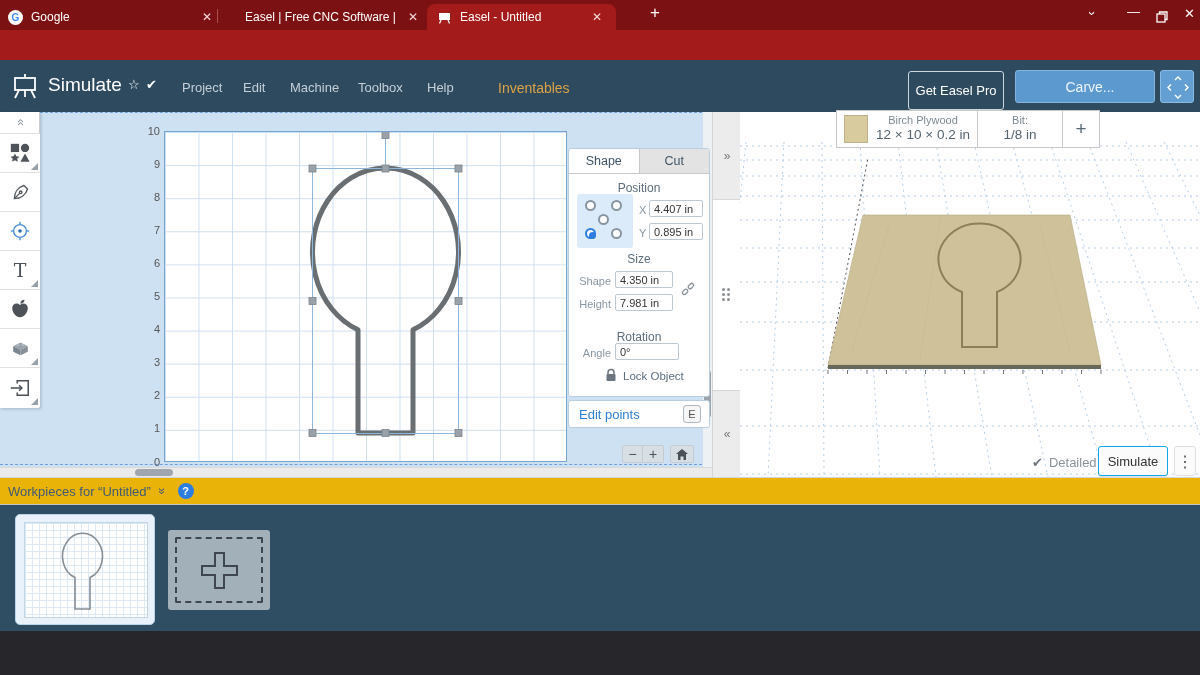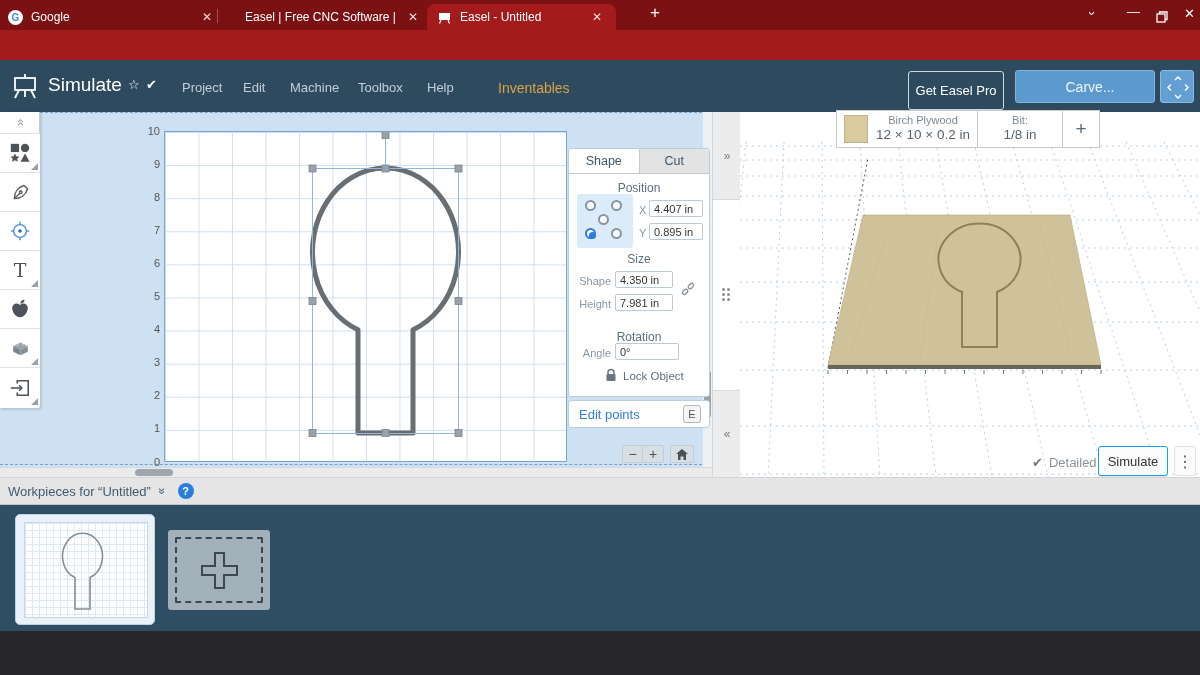--- a/index.html
+++ b/index.html
@@ -83,21 +83,21 @@
   .mat2line { display:flex; flex-direction:column; align-items:center; line-height:1.25; }
   .matsmall { font-size:11px; color:#7c8a94; }
   .matbig { font-size:13.5px; color:#55646f; }
   #swatch { width:24px; height:28px; background:#d8cb9e; border:1px solid #bfb28a; margin-right:8px; }
   #cut-settings-label { font-size:13px; color:#44586a; }
   #detailed-row { color:#8a9298; font-size:13px; display:flex; align-items:center; gap:6px; }
   #simulate-btn { background:#fbfbfb; border:1px solid #0ea5e9; border-radius:3px; box-shadow:0 1px 1px rgba(0,0,0,.12); color:#333; font-size:13px; display:flex; align-items:center; justify-content:center; }
   #sim-dots { background:#fbfbfb; border:1px solid #e0e0e0; border-radius:3px; color:#555; display:flex; align-items:center; justify-content:center; }
 
   
-  #wp-bar { left:0; top:477px; width:1200px; height:28px; background:#e5e5e5; border-top:1px solid #d5d5d5; border-bottom:1px solid #c4c4c4; display:flex; align-items:center; }
+  #wp-bar { left:0; top:477px; width:1200px; height:28px; background:#eab308; border-top:1px solid #d5d5d5; border-bottom:1px solid #c4c4c4; display:flex; align-items:center; }
   #wp-title { color:#3f5b72; font-size:13px; margin-left:8px; }
   #wp-panel { left:0; top:505px; width:1200px; height:126px; background:#2f4d63; }
   #wp-card1 { left:15px; top:9px; width:140px; height:111px; background:#e9f2fb; border-radius:5px; border:1px solid #bcd4e8; }
   #wp-grid { left:8px; top:7px; width:124px; height:96px; background:#fff; border:1px solid #c2d6e6;
     background-image:linear-gradient(to right,#dde9f5 1px,transparent 1px),linear-gradient(to bottom,#dde9f5 1px,transparent 1px); background-size:7px 7px; }
   #wp-card2 { left:168px; top:25px; width:102px; height:80px; background:#a2b0ba; border-radius:3px; }
   #wp-card2-dash { position:absolute; left:7px; top:7px; right:7px; bottom:7px; border:2px dashed #3e4750; border-radius:2px; display:flex; align-items:center; justify-content:center; }
   #help-circle { width:16px; height:16px; border-radius:50%; background:#2b7de0; color:#fff; font-size:11px; font-weight:bold; display:flex; align-items:center; justify-content:center; }
 
   

